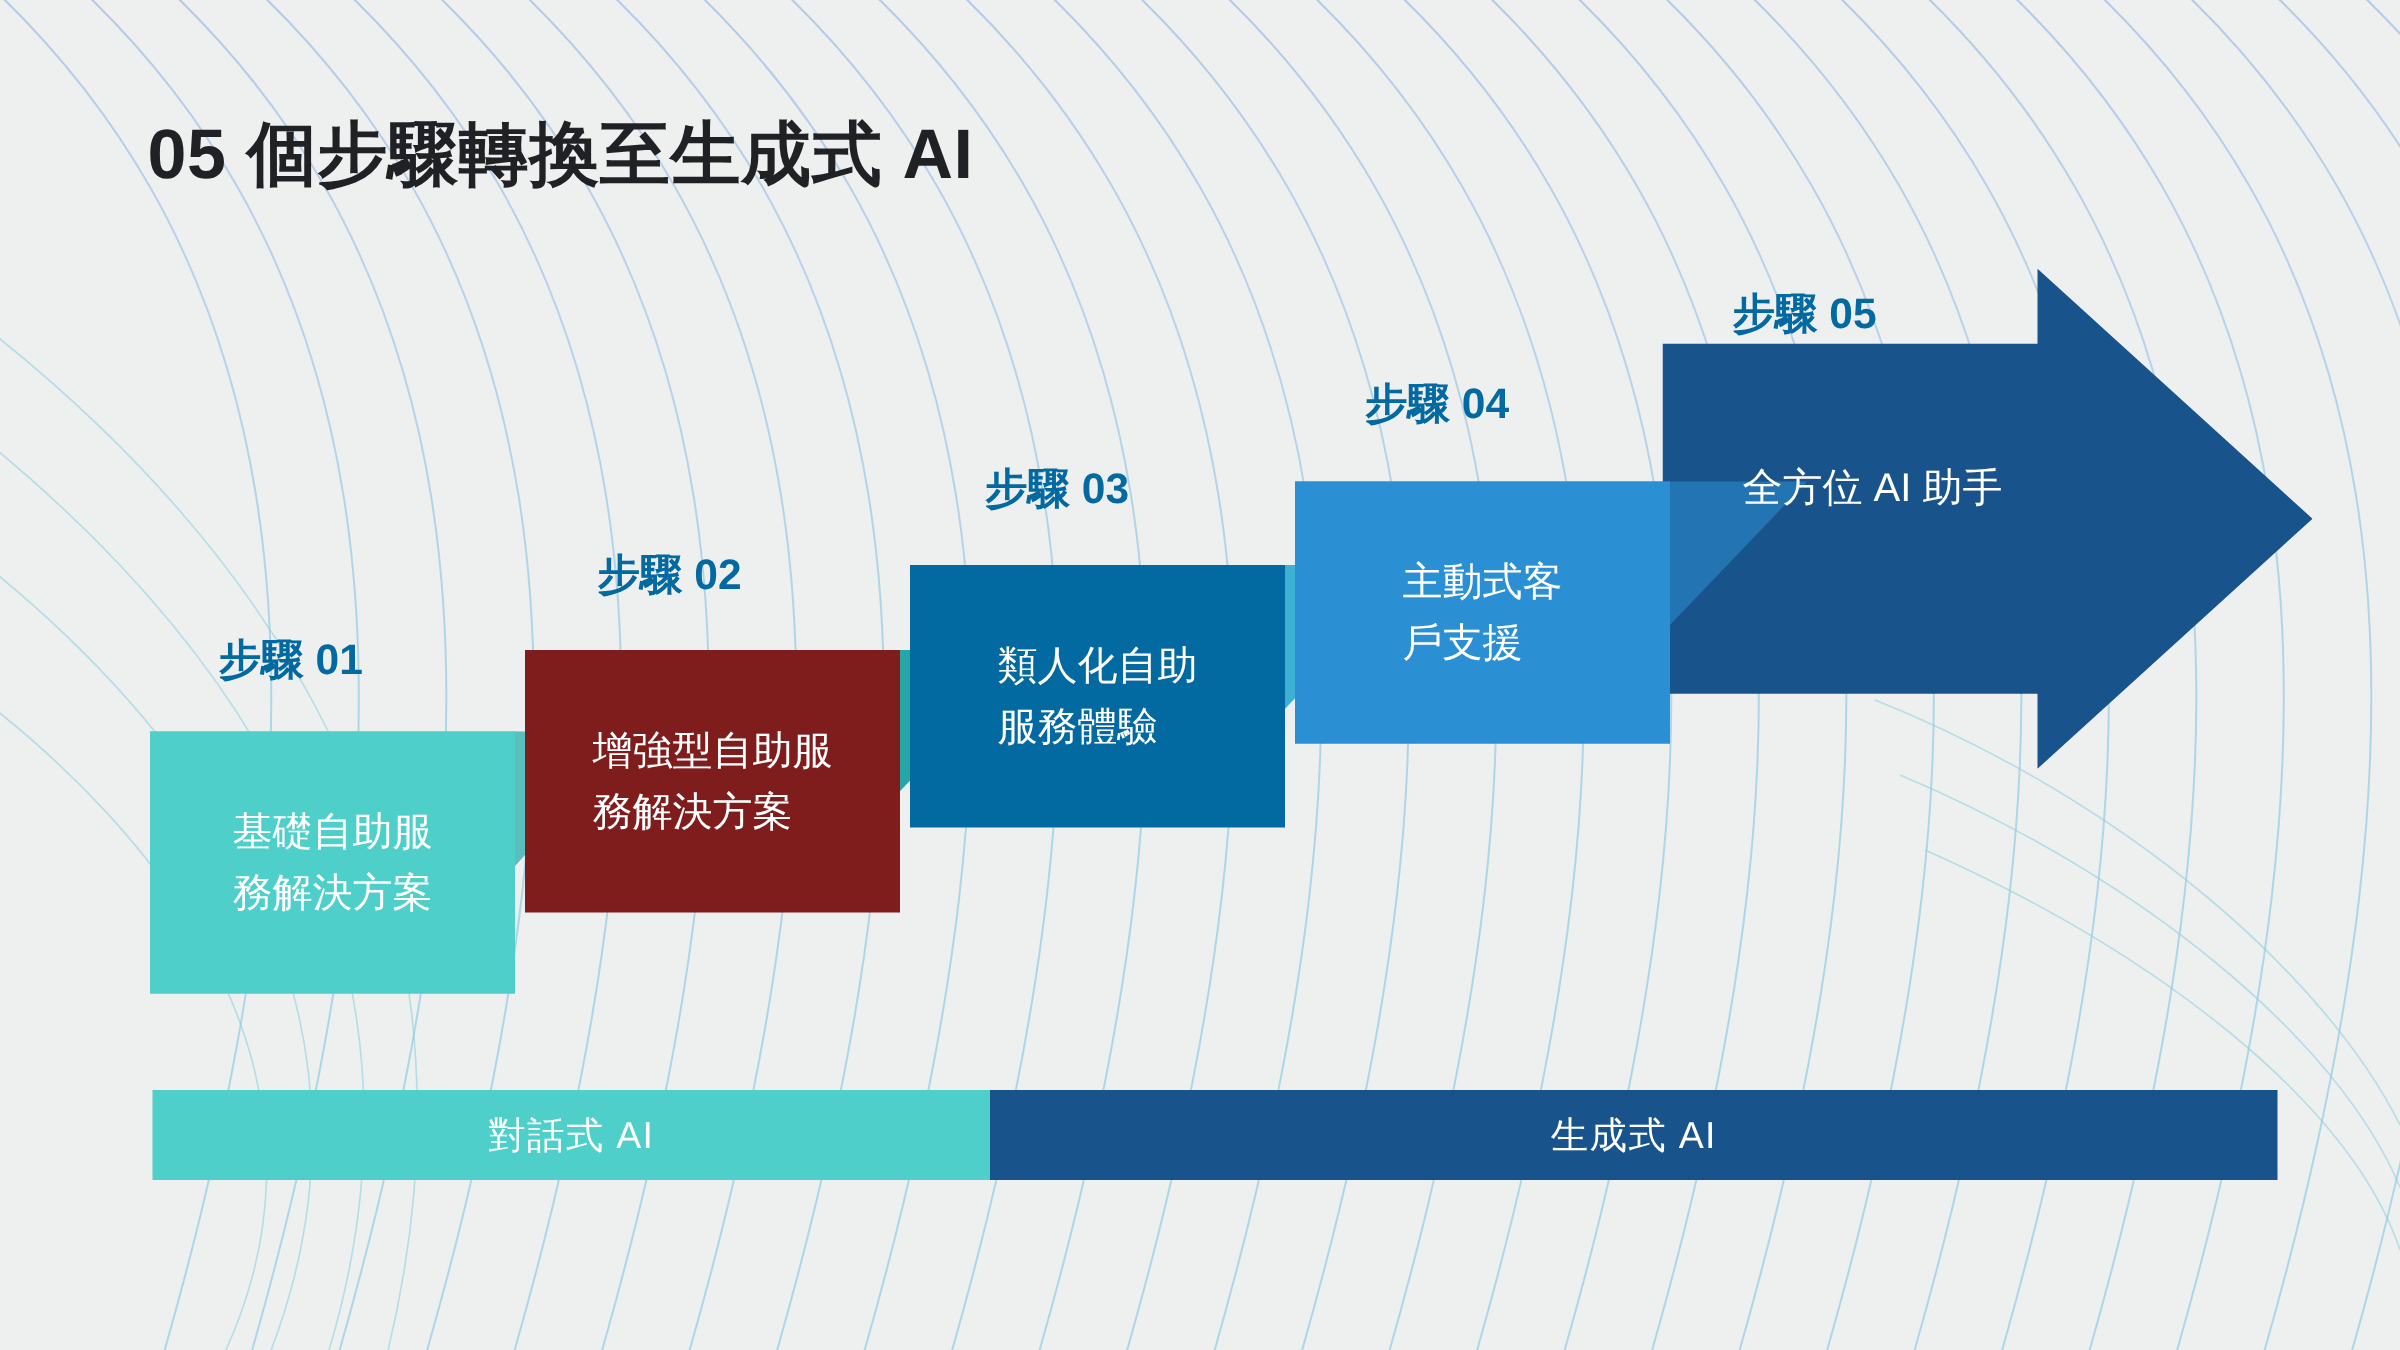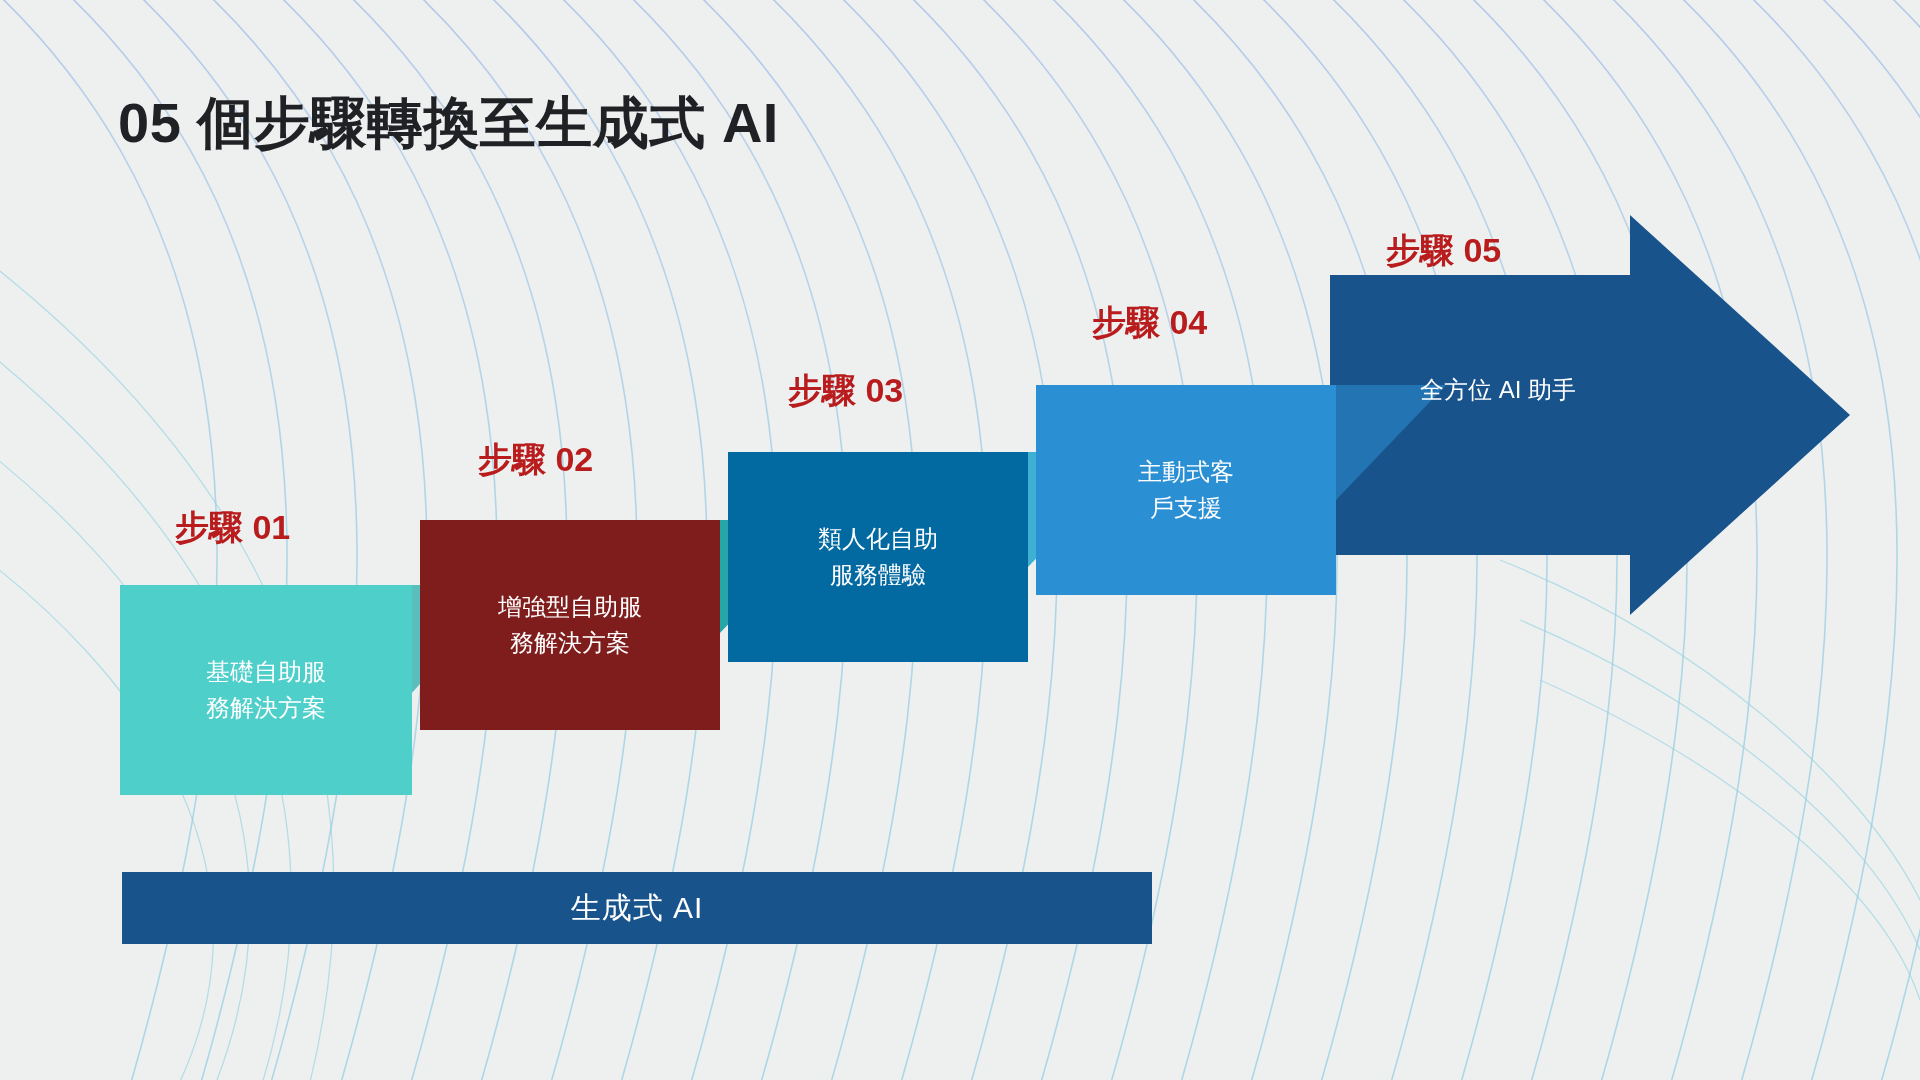--- a/index.html
+++ b/index.html
@@ -53,36 +53,35 @@
   }
 
   
   .step-block {
     position: absolute;
   }
   .step-label {
     position: absolute;
     font-size: 34px;
     font-weight: 700;
-    color: #b91c1c;
+    color: #0369a1;
     white-space: nowrap;
   }
   .step-box {
     position: absolute;
     display: flex;
     align-items: center;
     justify-content: center;
     box-sizing: border-box;
     padding: 0 18px;
   }
   .step-text {
     color: #ffffff;
-    font-size: 24px;
+    font-size: 32px;
     line-height: 1.52;
-    text-align: center;
     white-space: pre-line;
     font-weight: 400;
   }
   .step-shadow {
     position: absolute;
     pointer-events: none;
   }
 
   
   #footer-bar {
@@ -208,20 +207,23 @@
   </div>
 
   <div class="step-block">
     <div class="step-label" style="left:1386px; top:228px;">步驟 05</div>
     <div class="step-box" style="left:1338px; top:320px; width:320px; height:140px; background:transparent;">
       <div class="step-text">全方位 AI 助手</div>
     </div>
   </div>
 
   <div id="footer-bar">
+    <div class="footer-seg" id="footer-seg-0" style="background:#4ecfca;">
+      <span>對話式 AI</span>
+    </div>
     <div class="footer-seg" id="footer-seg-1" style="background:#18538c;">
       <span>生成式 AI</span>
     </div>
   </div>
 
   <div id="page-title">05 個步驟轉換至生成式 AI</div>
 
 </div>
 
 </body></html>

